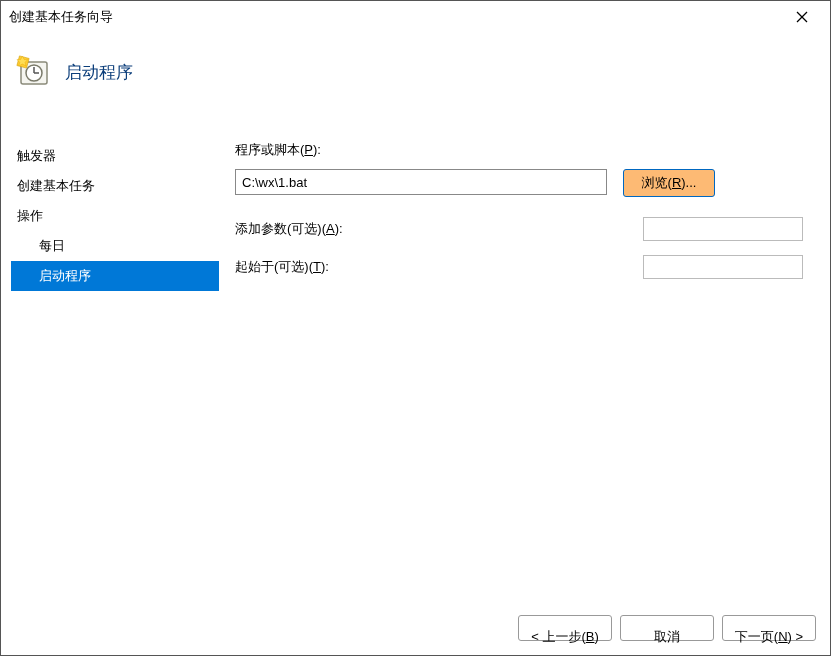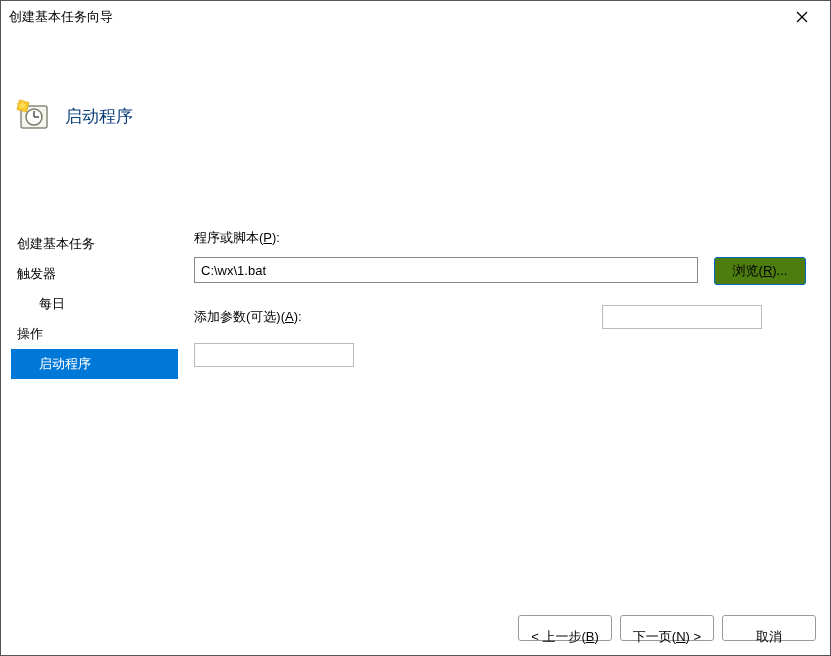--- a/index.html
+++ b/index.html
@@ -11,21 +11,20 @@
     color: #000;
   }
   .window {
     width: 831px;
     height: 656px;
     border: 1px solid #555;
     position: relative;
     background: #fff;
     display: flex;
     flex-direction: column;
-    gap: 44px;
   }
   .titlebar {
     height: 32px;
     display: flex;
     align-items: center;
     padding: 0 8px;
     font-size: 13px;
   }
   .titlebar .title { flex: 1; }
   .close-btn {
@@ -89,34 +88,34 @@
   }
   .field-label {
     font-size: 13px;
   }
   .underline { text-decoration: underline; }
   .field-program {
     margin-top: 6px;
     margin-bottom: 18px;
   }
   .program-input {
-    width: 504px;
+    width: 372px;
     height: 26px;
     border: 1px solid #888;
     padding: 0 6px;
     font-size: 13px;
     font-family: inherit;
   }
   .browse-btn {
     margin-left: 16px;
     height: 28px;
     width: 92px;
     border: 1px solid #0067c0;
     border-radius: 3px;
-    background: #4d7c0f;
+    background: #fdba74;
     font-size: 13px;
     font-family: inherit;
     cursor: pointer;
   }
   .opt-row {
     display: flex;
     align-items: center;
     margin-bottom: 10px;
     height: 28px;
   }
@@ -176,24 +175,24 @@
         <polygon points="3,3 13,3 13,13 3,13" fill="#ffcc33" stroke="#cc9900" stroke-width="0.5" transform="rotate(15 8 8)"></polygon>
         <polygon points="6,0 8,4 12,4 9,7 10,11 6,9 2,11 3,7 0,4 4,4" fill="#ffdd55" stroke="#e6a800" stroke-width="0.5" transform="translate(2,2) scale(0.9)"></polygon>
       </svg>
     </div>
     <div class="header-title">启动程序</div>
   </div>
 
   <div class="content">
 
     <div class="sidebar">
+      <div class="step link">触发器</div>
       <div class="step link">创建基本任务</div>
-      <div class="step link">触发器</div>
+      <div class="step link">操作</div>
       <div class="step sub link">每日</div>
-      <div class="step link">操作</div>
       <div class="step sub active">启动程序</div>
     </div>
 
     <div class="main">
 
       <div class="field-row">
         <span class="field-label">
           <span>程序或脚本(</span><span class="underline">P</span><span>):</span>
         </span>
       </div>
@@ -206,30 +205,33 @@
       </div>
 
       <div class="opt-row">
         <span class="opt-label">
           <span>添加参数(可选)(</span><span class="underline">A</span><span>):</span>
         </span>
         <input class="opt-input" type="text" value="" style="">
       </div>
 
       <div class="opt-row">
+        <span class="opt-label">
+          <span>起始于(可选)(</span><span class="underline">T</span><span>):</span>
+        </span>
         <input class="opt-input" type="text" value="" style="">
       </div>
 
     </div>
 
   </div>
 
   <div class="footer">
     <button class="footer-btn">
       <span>&lt; 上一步(</span><span class="underline">B</span><span>)</span>
     </button>
+    <button class="footer-btn">取消</button>
     <button class="footer-btn">
       <span>下一页(</span><span class="underline">N</span><span>) &gt;</span>
     </button>
-    <button class="footer-btn">取消</button>
   </div>
 
 </div>
 
 </body></html>

